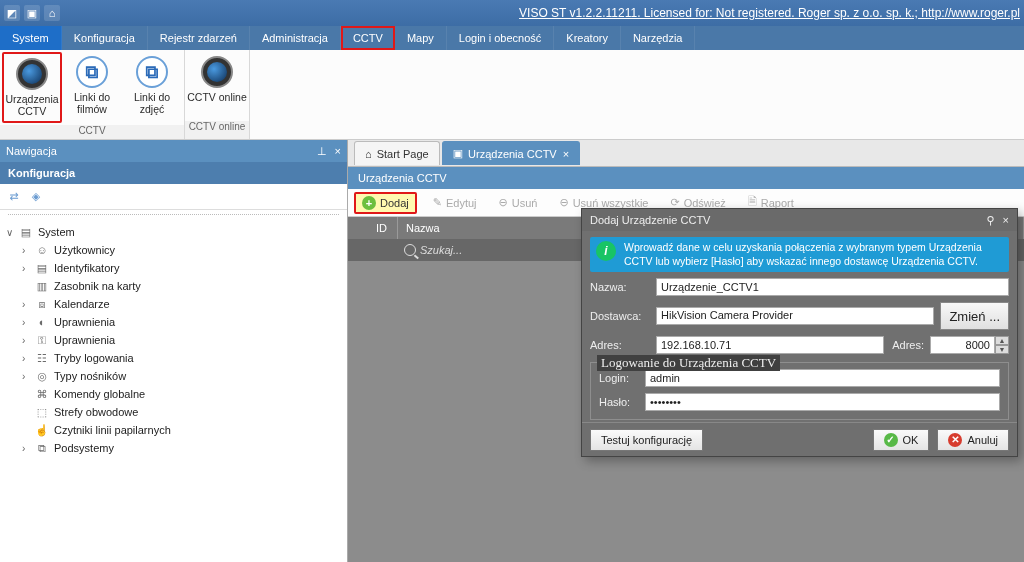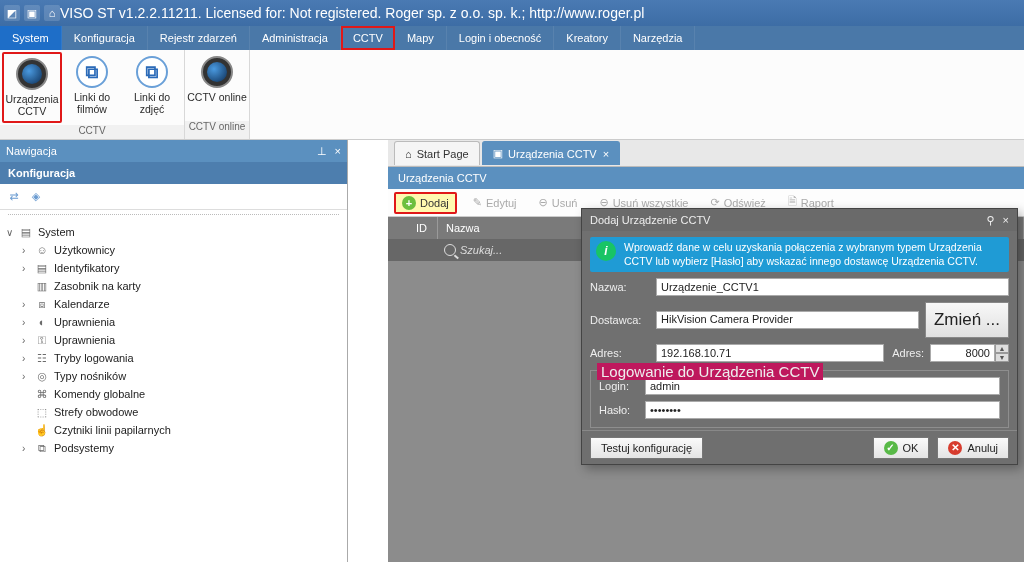--- a/index.html
+++ b/index.html
@@ -2,21 +2,21 @@
 <html><head>
 <meta charset="utf-8">
 <style>
   * { margin: 0; padding: 0; box-sizing: border-box; font-family: Tahoma, Verdana, Segoe, sans-serif; font-size: 11px; }
   body { background: #fff; width: 1024px; height: 562px; overflow: hidden; position: relative; }
 
   
   .titlebar { height: 26px; background: linear-gradient(to bottom, #4a7ab3, #3d6da5); display: flex; align-items: center; padding: 0 4px; color: #fff; }
   .titlebar .tb-icons { display:flex; gap:4px; align-items:center; }
   .titlebar .tb-icons .ico { width:16px; height:16px; display:flex; align-items:center; justify-content:center; border-radius:2px; background:rgba(255,255,255,0.15);}
-  .titlebar .title-text { flex:1; text-align:left; font-size:14px; }
+  .titlebar .title-text { flex:1; text-align:right; font-size:12px;text-decoration:underline; }
 
   
   .menubar { height: 24px; background: #4a78a8; display:flex; align-items:stretch; }
   .menubar .menu-item { padding: 0 12px; display:flex; align-items:center; color:#fff; cursor:pointer; border-right:1px solid rgba(255,255,255,0.08);}
   .menubar .menu-item.active { background:#1e6ec8; }
   .menubar .menu-item.highlighted { border:2px solid #e01818; padding:0 10px; }
 
   
   .ribbon { height: 90px; background:#fcfcfc; border-bottom:1px solid #ccc; display:flex; }
   .ribbon-group { border-right:1px solid #d8d8d8; display:flex; flex-direction:column; }
@@ -24,21 +24,21 @@
   .ribbon-group-title { height:18px; text-align:center; color:#666; font-size:10px; background:#f1f1f1;}
   .ribbon-btn { width:60px; display:flex; flex-direction:column; align-items:center; justify-content:flex-start; padding:4px 0; cursor:pointer; }
   .ribbon-btn .ico-large { width:32px; height:32px; border-radius:50%; background:#333; border:2px solid #888; display:flex; align-items:center; justify-content:center; margin-bottom:4px; }
   .ribbon-btn .ico-large .lens { width:20px; height:20px; border-radius:50%; background:radial-gradient(circle at 35% 35%, #4a9ae0, #0c2d55);}
   .ribbon-btn .label { text-align:center; line-height:1.1; color:#2a2a2a; font-size:10.5px; }
   .ribbon-btn.linklike .ico-large { background:#fff; border:2px solid #6aa0d8;}
   .ribbon-btn.linklike .ico-large span { color:#2a6ab8; font-size:18px; font-weight:bold; }
   .ribbon-btn.highlighted { border:2px solid #e01818; border-radius:2px; }
 
   
-  .workspace { display:flex; height: calc(562px - 26px - 24px - 90px); gap: 40px; }
+  .workspace { display:flex; height: calc(562px - 26px - 24px - 90px); }
   .nav-panel { width:348px; background:#fff; border-right:1px solid #aaa; display:flex; flex-direction:column; }
   .nav-header { height:22px; background:#5b90bf; color:#fff; display:flex; align-items:center; padding:0 6px; justify-content:space-between; }
   .nav-header .ctrls { display:flex; gap:8px; }
   .nav-header .ctrls span { cursor:pointer; font-size:11px; }
   .nav-sub { height:22px; background:#4d7eae; color:#fff; display:flex; align-items:center; padding:0 8px; font-weight:bold; font-size:11px;}
   .nav-toolbar { height:26px; border-bottom:1px solid #ddd; display:flex; align-items:center; gap:6px; padding:0 6px; }
   .nav-toolbar .ico { width:16px; height:16px; display:flex; align-items:center; justify-content:center; color:#6a9bd1; }
   .tree { flex:1; overflow:auto; padding:4px 2px; }
   .tree-row { display:flex; align-items:center; height:18px; padding-left:8px; color:#222;}
   .tree-row.l0 { padding-left:4px; }
@@ -79,27 +79,27 @@
   .dlg-body { padding:6px 8px 2px 8px; display:flex; flex-direction:column; gap:6px; }
   .info-box { background:#1f9bd5; color:#fff; border-radius:2px; padding:4px 6px; display:flex; gap:8px; align-items:flex-start;}
   .info-box .i-icon { width:20px; height:20px; border-radius:50%; background:#18c465; color:#fff; display:flex; align-items:center; justify-content:center; font-weight:bold; font-style:italic; font-size:12px; flex-shrink:0;}
   .info-box .msg { font-size:10.5px; line-height:1.3; }
   .form-row { display:flex; align-items:center; gap:6px; color:#eee;border-radius:7px; }
   .form-row .lbl { width:60px; }
   .form-row input[type=text], .form-row input[type=password], .form-row .ro-field, .form-row textarea { flex:1; background:#fff; border:1px solid #aaa; height:18px; padding:1px 4px; font-size:11px; color:#222;}
   .form-row textarea { height:46px; resize:none; padding-right:16px; }
   .textarea-wrap { flex:1; position:relative; display:flex;}
   .textarea-wrap .scroll-hint { position:absolute; right:0; top:0; bottom:0; width:16px; background:#e8e8e8; border-left:1px solid #ccc; display:flex; flex-direction:column; align-items:center; justify-content:space-between; color:#888; font-size:8px; padding:2px 0;}
-  .btn-small { background:linear-gradient(#f8f8f8,#e0e0e0); border:1px solid #888; padding:11px 8px; cursor:pointer; height:36px; display:flex; align-items:center; color:#222; font-size:17px;}
+  .btn-small { background:linear-gradient(#f8f8f8,#e0e0e0); border:1px solid #888; padding:11px 8px; cursor:pointer; height:28px; display:flex; align-items:center; color:#222; font-size:13px;}
   .spin-wrap { display:flex; align-items:center;}
   .spin-wrap input { width:65px; text-align:right; }
   .spin-btns { display:flex; flex-direction:column; }
   .spin-btns span { width:14px; height:9px; background:#ddd; border:1px solid #999; font-size:7px; line-height:7px; text-align:center; cursor:pointer; color:#555;}
   .group-frame { border:1px solid #8e8e8e; padding:6px 8px 8px 8px; margin-top:2px; position:relative;}
-  .group-frame .legend { position:absolute; top:-8px; left:6px; background:#be185d; color:#eee; padding:0 4px; font-size:15px;}
+  .group-frame .legend { position:absolute; top:-8px; left:6px; background:#404040; color:#eee; padding:0 4px; font-size:13px;font-family:Liberation Serif, serif;}
   .dlg-footer { height:34px; background:#6f6f6f; border-top:1px solid #888; display:flex; align-items:center; padding:0 8px; gap:8px;}
   .dlg-footer .spacer { flex:1; }
   .dlg-btn { display:flex; align-items:center; gap:5px; background:linear-gradient(#fafafa,#e4e4e4); border:1px solid #777; padding:2px 10px; cursor:pointer; height:22px; color:#222; font-size:11px;}
   .dlg-btn .ok-ico { width:14px; height:14px; border-radius:50%; background:#58b947; color:#fff; display:flex; align-items:center; justify-content:center; font-size:10px; font-weight:bold;}
   .dlg-btn .x-ico { width:14px; height:14px; border-radius:50%; background:#d73c2e; color:#fff; display:flex; align-items:center; justify-content:center; font-size:10px; font-weight:bold;}
 
 </style>
 </head>
 <body>
 

